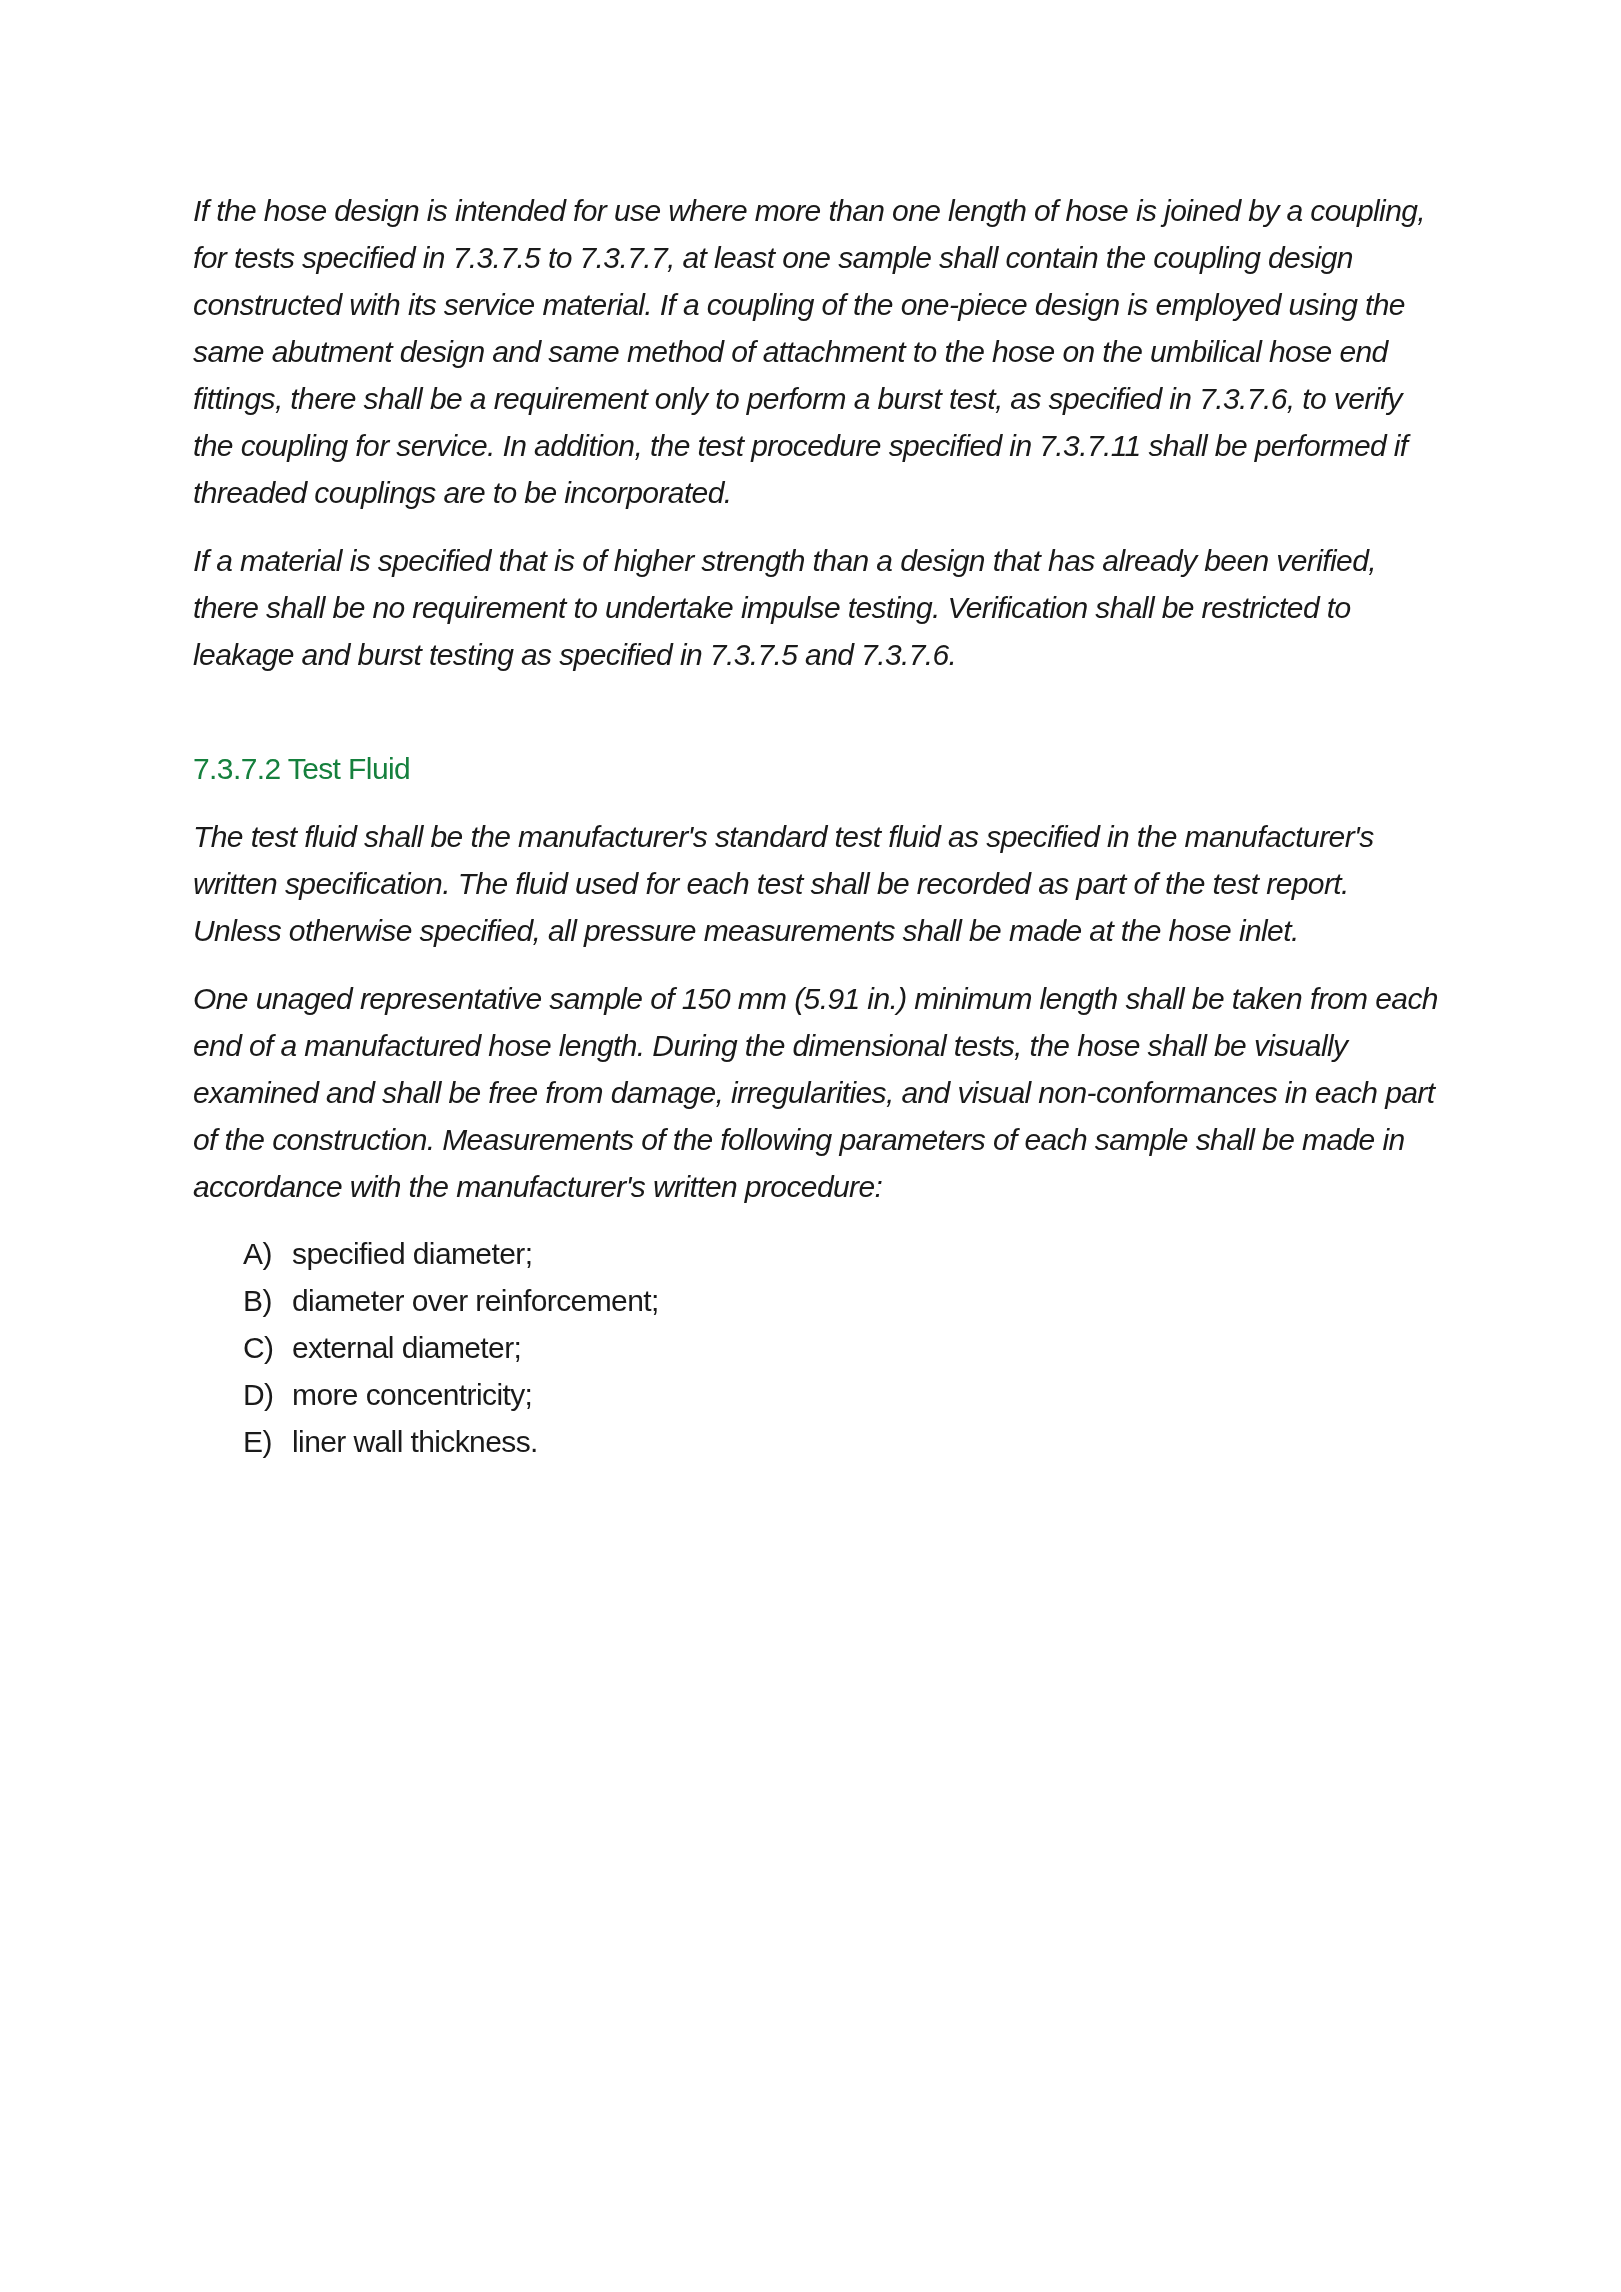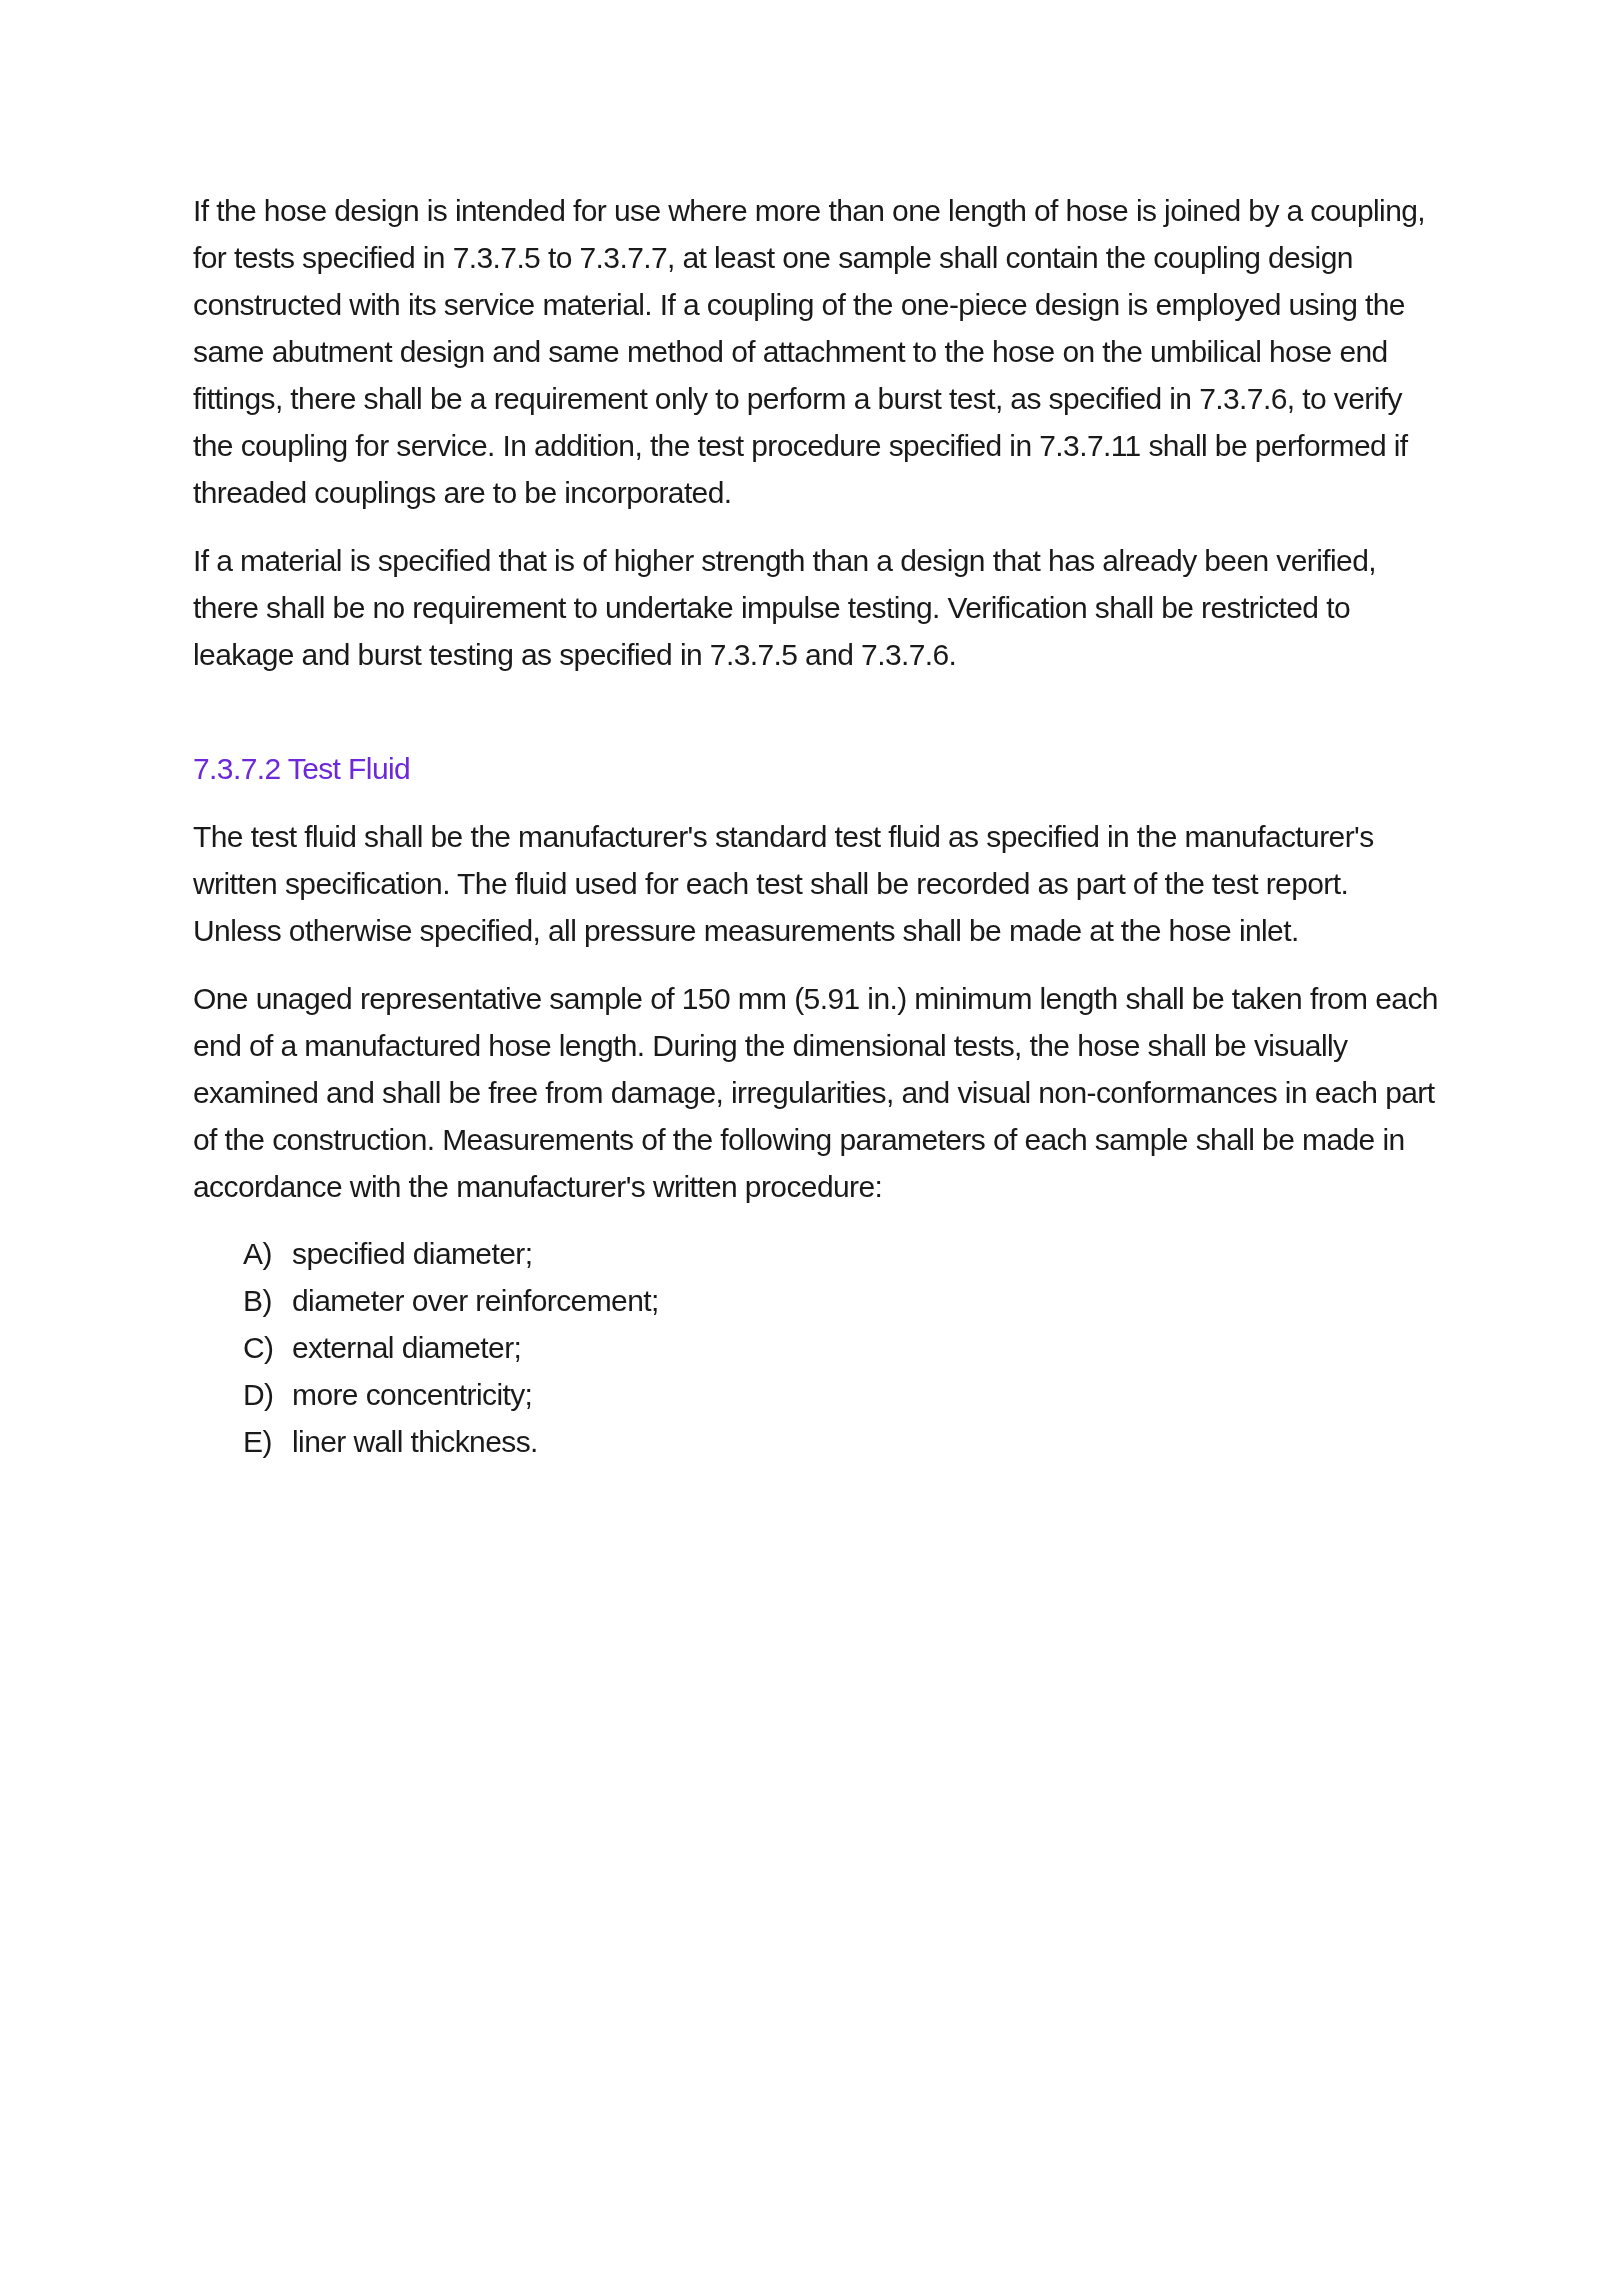--- a/index.html
+++ b/index.html
@@ -16,29 +16,30 @@
     padding: 187px 181px 0 193px;
     font-family: "Liberation Sans", sans-serif;
     font-size: 30px;
     line-height: 47px;
     letter-spacing: -0.6px;
     color: #1a1a1a;
     overflow: hidden;
   }
   .para {
     margin: 0 0 20.6px 0;
+    font-style: italic;
   }
   .section-heading {
     font-family: "Liberation Sans", sans-serif;
     font-size: 30px;
     font-weight: 400;
     letter-spacing: -0.6px;
     line-height: 47px;
     margin: 67px 0 21.6px 0;
-    color: #6d28d9;
+    color: #15803d;
   }
   .param-list {
     margin: 0 0 20.6px 0;
     padding: 0;
     list-style: none;
   }
   .list-item {
     display: flex;
     padding-left: 50px;
     line-height: 47px;

